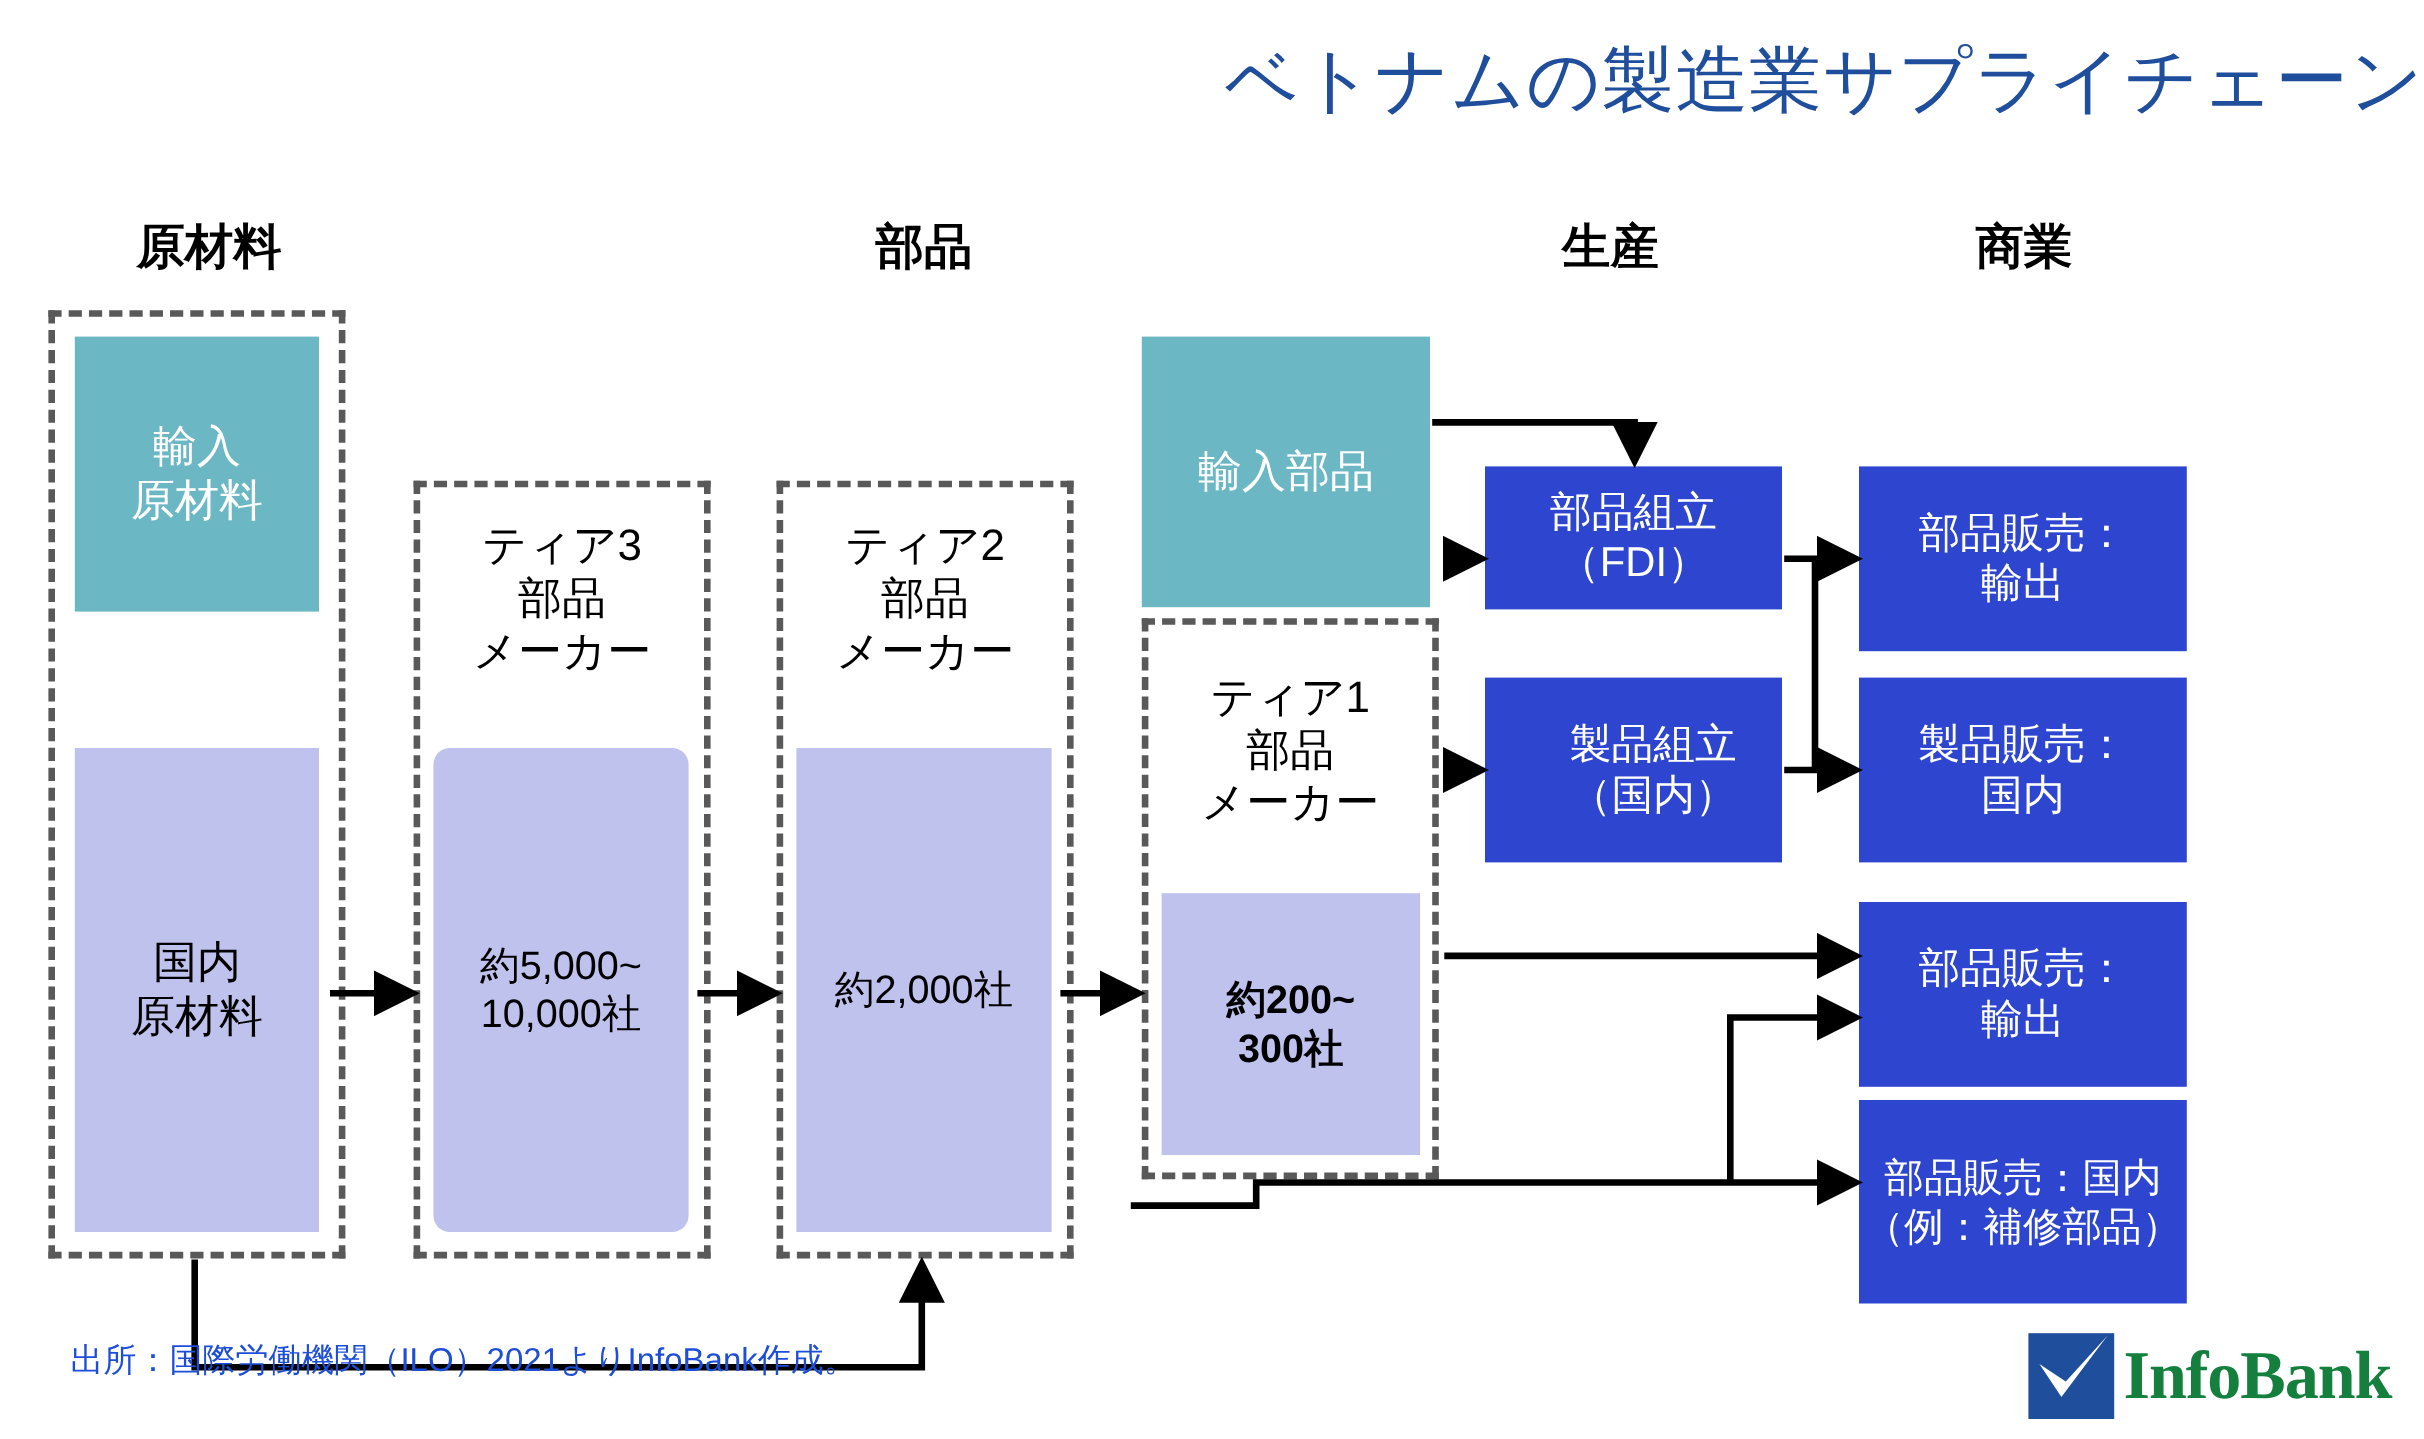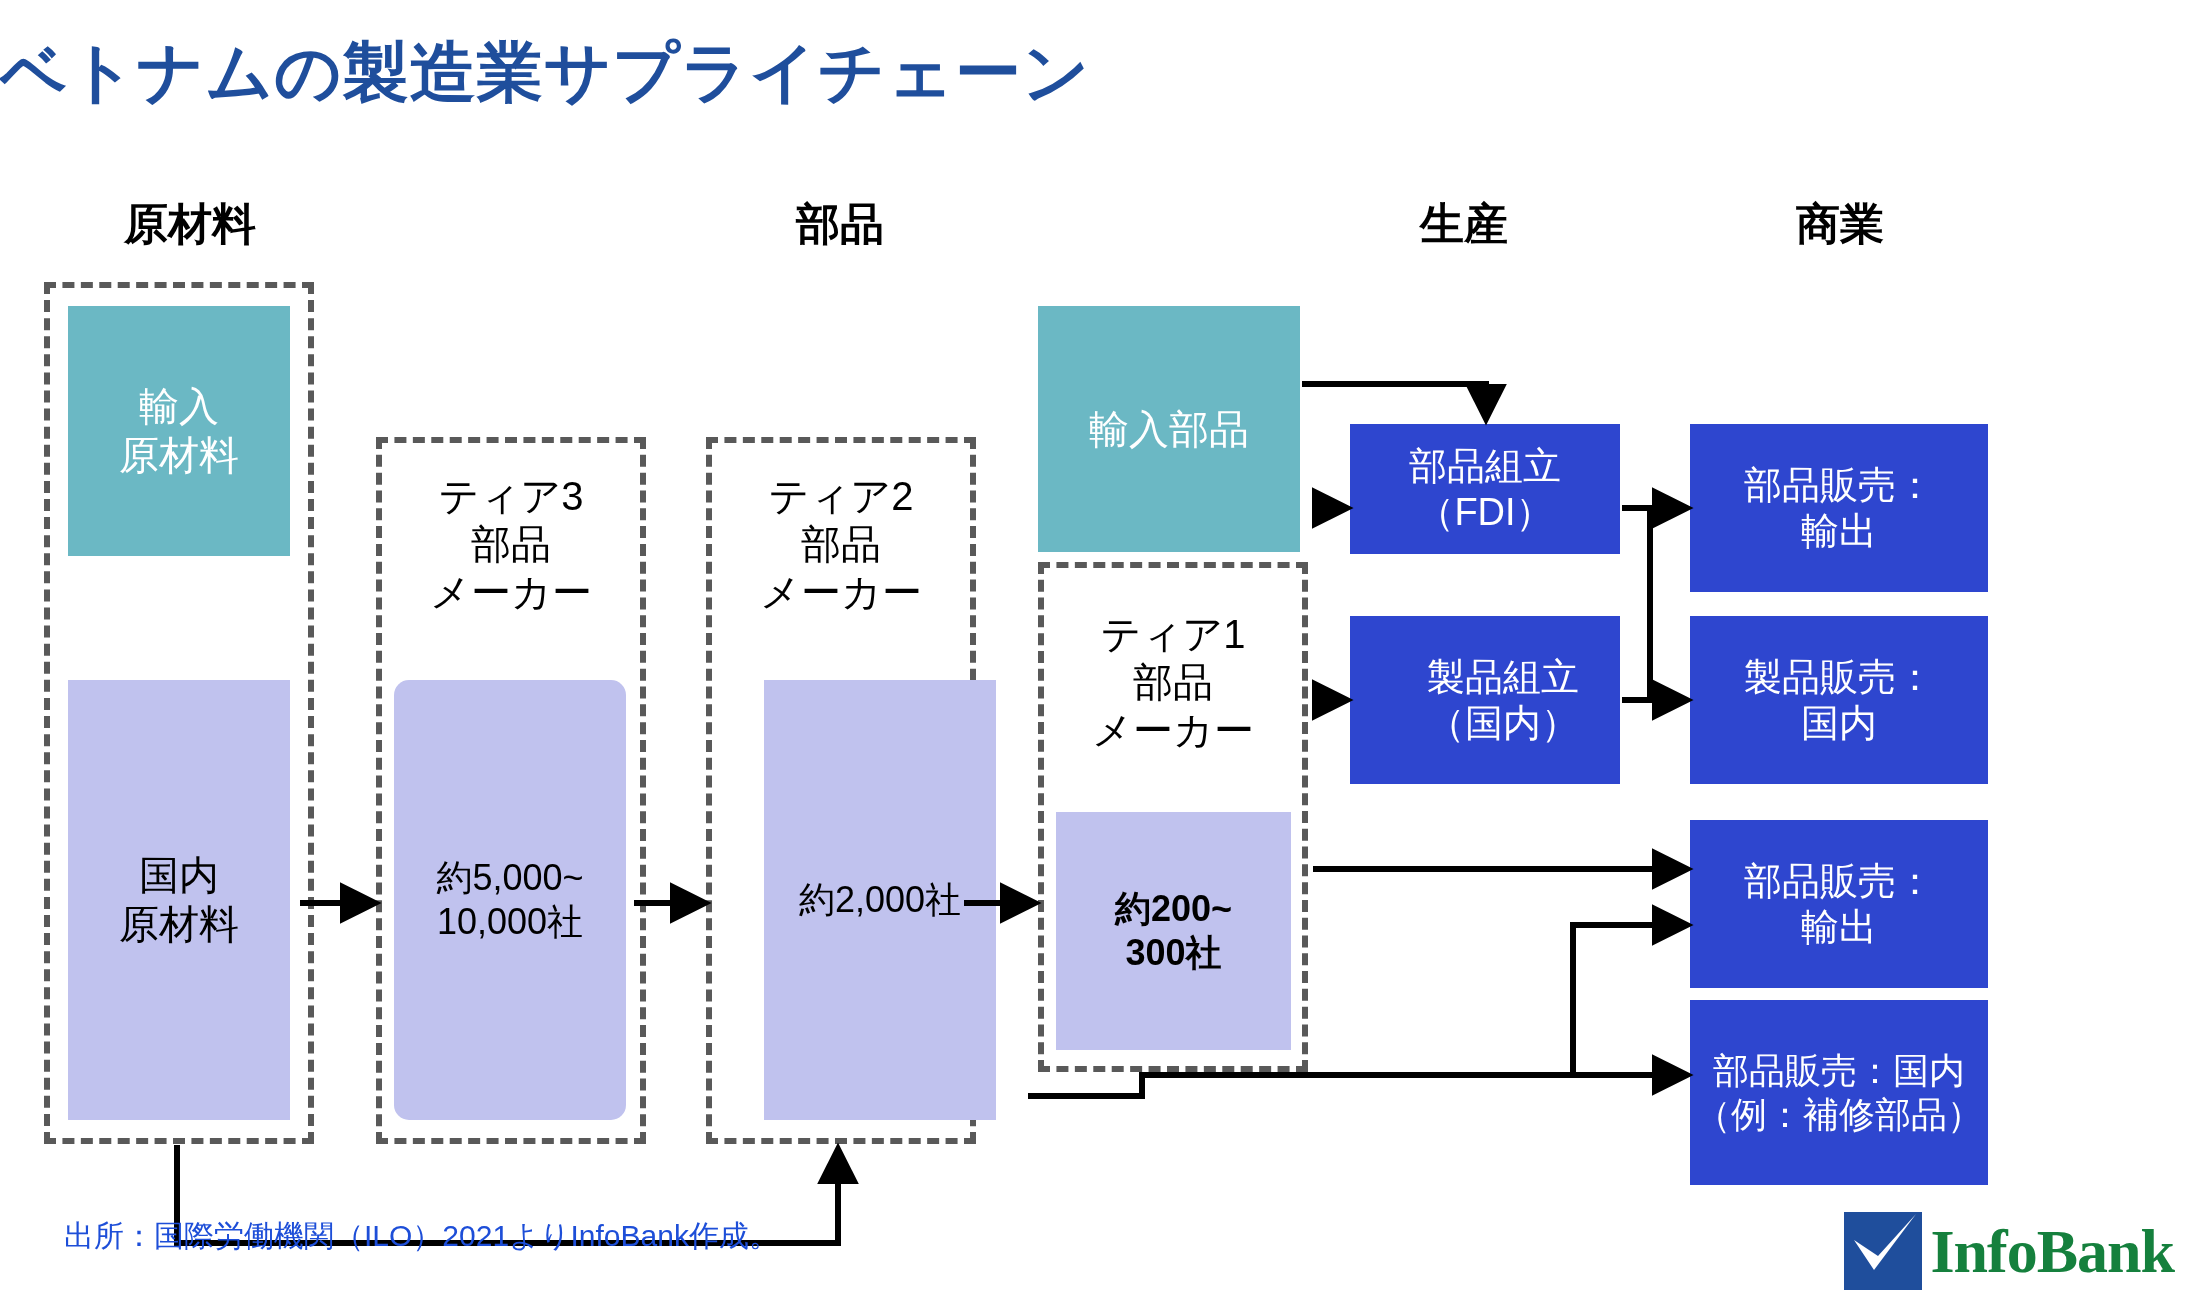--- a/index.html
+++ b/index.html
@@ -9,23 +9,23 @@
     font-family:"Liberation Sans","DejaVu Sans",sans-serif;
     position:relative;
     overflow:hidden;
   }
   #stage{ position:absolute; inset:0; }
 
   
   .title{
     position:absolute;
     left:0; right:0; top:28px;
-    text-align:left;
+    text-align:right;
     font-size:66px;
-    font-weight:bold;
+    font-weight:normal;
     color:#1F4E9C;
     letter-spacing:1px;
     white-space:nowrap;
   }
 
   
   .col-head{
     position:absolute;
     font-size:44px;
     font-weight:bold;
@@ -124,21 +124,21 @@
   <div class="group-label" style="left:386px; top:472px; width:250px;">ティア3
 部品
 メーカー</div>
 
   <div class="box lav" style="left:394px; top:680px; width:232px; height:440px; font-size:36px;border-radius:15px;">約5,000~
 10,000社</div>
 
   <div class="group-label" style="left:716px; top:472px; width:250px;">ティア2
 部品
 メーカー</div>
-  <div class="box lav" style="left:724px; top:680px; width:232px; height:440px; font-size:36px;margin-left:40px;">約2,000社</div>
+  <div class="box lav" style="left:724px; top:680px; width:232px; height:440px; font-size:36px;">約2,000社</div>
 
   <div class="box teal" style="left:1038px; top:306px; width:262px; height:246px; font-size:40px;">輸入部品</div>
   <div class="group-label" style="left:1046px; top:610px; width:254px;">ティア1
 部品
 メーカー</div>
   <div class="box lav" style="left:1056px; top:812px; width:235px; height:238px; font-size:36px;font-weight:bold;">約200~
 300社</div>
 
   <div class="box blue" style="left:1350px; top:424px; width:270px; height:130px; font-size:38px;">部品組立
 （FDI）</div>

